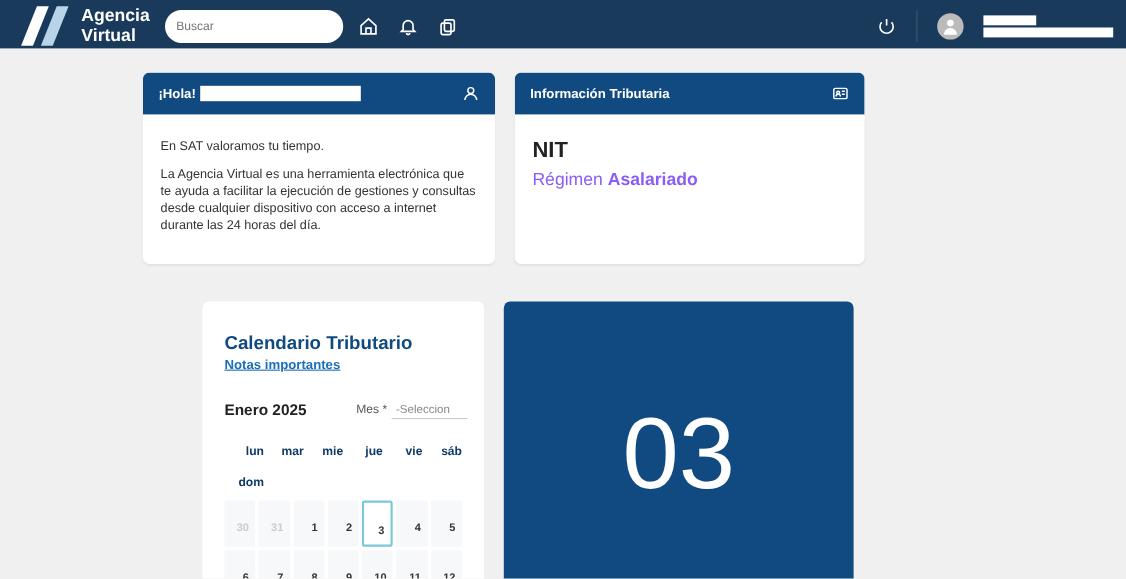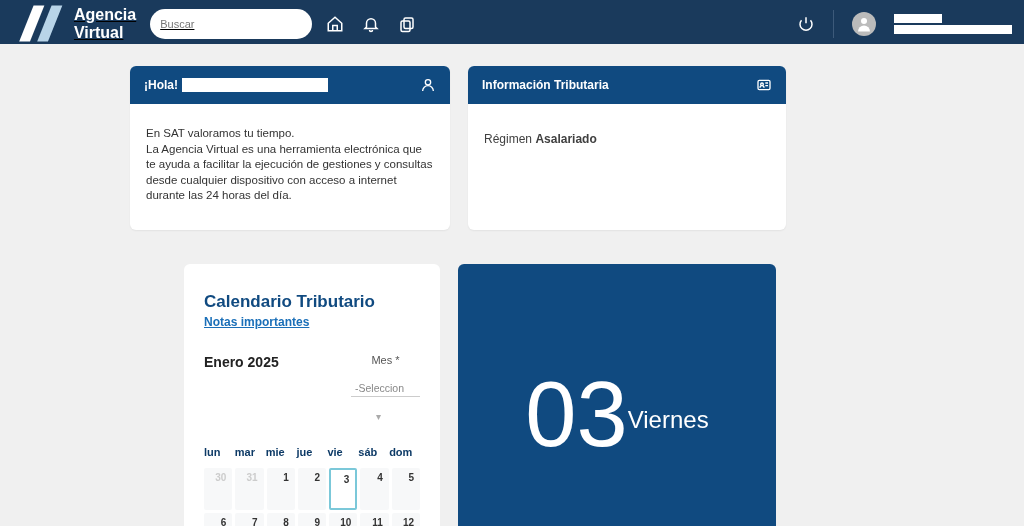--- a/index.html
+++ b/index.html
@@ -6,21 +6,20 @@
     body { background: #f0f0f0; width: 1024px; height: 526px; overflow: hidden; }
 
     .topbar {
       background: #1a3a5c;
       height: 44px;
       display: flex;
       align-items: center;
       padding: 0 12px;
       gap: 14px;
       border-top: 4px solid #1a3a5c;
-      text-decoration: underline;
     }
     .logo-wrap { display: flex; align-items: center; gap: 8px; }
     .app-name { color: #fff; font-weight: bold; font-size: 16px; }
     .search {
       background: #fff; border-radius: 18px; height: 30px; width: 162px;
       display: flex; align-items: center; padding: 0 10px;
     }
     .search input {
       border: none; outline: none; flex: 1; font-size: 11px; color: #888; background: transparent;
     }
@@ -48,51 +47,51 @@
     .card-header {
       background: #104a80; color: #fff; height: 38px;
       display: flex; align-items: center; padding: 0 14px;
       justify-content: space-between;
     }
     .card-header .title { font-size: 12px; font-weight: bold; }
     .hola-card { width: 320px; }
     .hola-title { display: flex; align-items: center; gap: 4px; font-size: 12px; font-weight: bold; }
     .hola-bar { width: 146px; height: 14px; background: #fff; display: inline-block; }
     .hola-body { padding: 22px 16px 26px 16px; font-size: 11.5px; color: #333; line-height: 1.35; border-radius: 13px; }
-    .hola-body p + p { }
+    .hola-body p + p { margin-top: 10px; }
 
     .info-card { width: 318px; }
     .info-body { padding: 22px 16px 60px 16px; }
     .nit { font-size: 20px; font-weight: bold; color: #222; }
-    .regimen { font-size: 12px; color: #404040; margin-top: 6px; }
+    .regimen { font-size: 16px; color: #8b5cf6; margin-top: 6px; }
     .regimen b { font-weight: bold; }
 
     .row2 { display: flex; gap: 18px; width: 656px; margin-top: 34px; }
     .calendar-card { width: 256px; background: #fff; border-radius: 6px; padding: 28px 20px 10px 20px; }
     .cal-title { color: #104a80; font-size: 17px; font-weight: bold; }
     .cal-link { color: #1a6fb8; font-size: 12px; text-decoration: underline; font-weight: bold; }
     .cal-month-row { display: flex; align-items: flex-start; margin-top: 24px; justify-content: space-between; }
     .cal-month { font-size: 14px; font-weight: bold; color: #222; }
-    .cal-controls { display: flex; align-items: center; gap: 14px; font-size: 11px; color: #555; flex-direction: column; }
+    .cal-controls { display: flex; align-items: center; gap: 4px; font-size: 11px; color: #555; }
     .cal-select {
       border: none; border-bottom: 1px solid #ccc; padding: 2px 16px 2px 4px;
       font-size: 10.5px; color: #888; background: #fff;
       position: relative;
     }
     .chev { font-size: 10px; color: #aaa; margin-left: -14px; }
 
     .cal-grid { margin-top: 18px; }
-    .cal-head { display: grid; grid-template-columns: repeat(7, 1fr); text-align: left; }
+    .cal-head { display: grid; grid-template-columns: repeat(6, 1fr); text-align: right; }
     .cal-head div { font-size: 11px; font-weight: bold; color: #0d3a66; padding: 6px 0 10px 0; }
     .cal-body { display: grid; grid-template-columns: repeat(7, 1fr); gap: 3px; }
     .cal-cell {
       height: 42px; background: #f7f8f9; border-radius: 2px; position: relative;
       font-size: 10px; font-weight: bold; color: #333;
     }
-    .cal-cell .num { position: absolute; top: 4px; right: 6px; }
+    .cal-cell .num { position: absolute; top: 20px; right: 6px; }
     .cal-cell.muted .num { color: #ccc; }
     .cal-cell.selected {
       border: 2px solid #7bc8d9; background: #fff;
     }
 
     .day-card {
       width: 318px; background: #104a80; border-radius: 6px;
       display: flex; flex-direction: row; align-items: center; justify-content: center;
       color: #fff;
     }
@@ -175,20 +174,21 @@
         <span class="title">Información Tributaria</span>
         <svg viewBox="0 0 24 24" fill="none" stroke="#fff" stroke-width="2" width="16" height="16">
           <rect x="3" y="5" width="18" height="14" rx="2"></rect>
             <circle cx="9" cy="11" r="2"></circle>
             <path d="M6 16 a3 3 0 0 1 6 0"></path>
             <line x1="14" y1="9" x2="18" y2="9"></line>
             <line x1="14" y1="13" x2="18" y2="13"></line>
         </svg>
       </div>
       <div class="info-body">
+        <div class="nit">NIT</div>
         <div class="regimen">
           <span>Régimen</span>
           <b>Asalariado</b>
         </div>
       </div>
     </div>
   </div>
 
   <div class="row2">
     <div class="calendar-card">
@@ -254,16 +254,15 @@
             </div>
             <div class="cal-cell">
               <span class="num">12</span>
             </div>
           </div>
       </div>
     </div>
 
     <div class="day-card">
       <div class="day-num">03</div>
-      <div class="day-name">Viernes</div>
     </div>
   </div>
 </div>
 
 </body></html>

